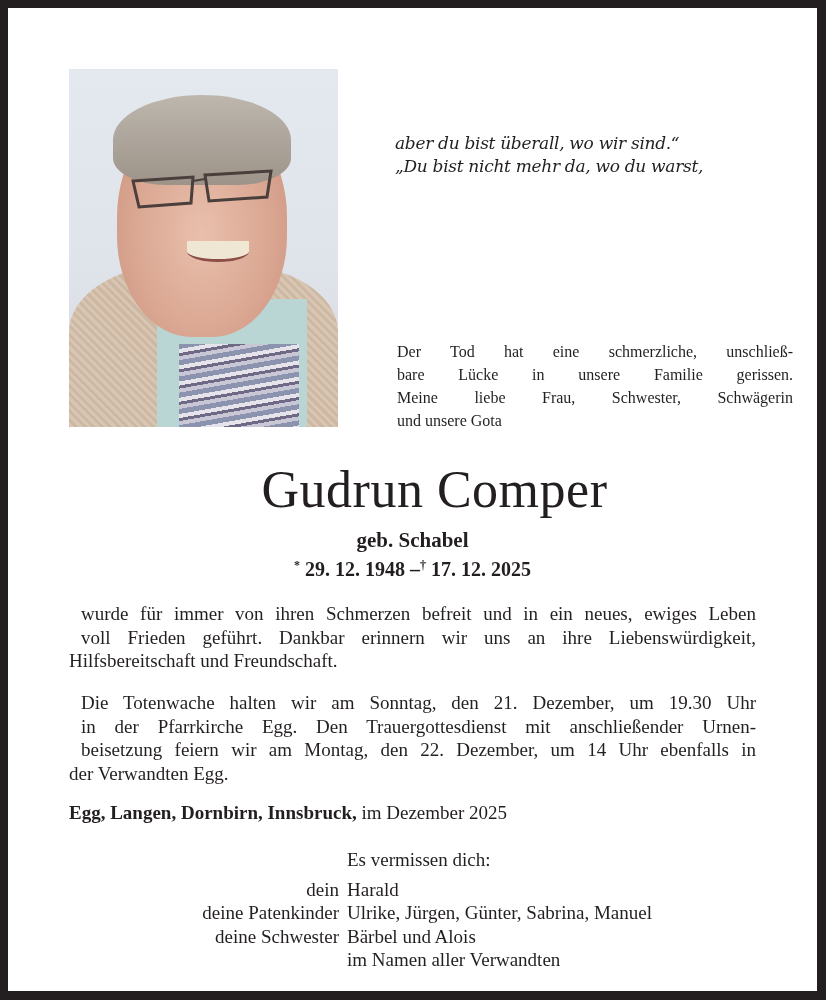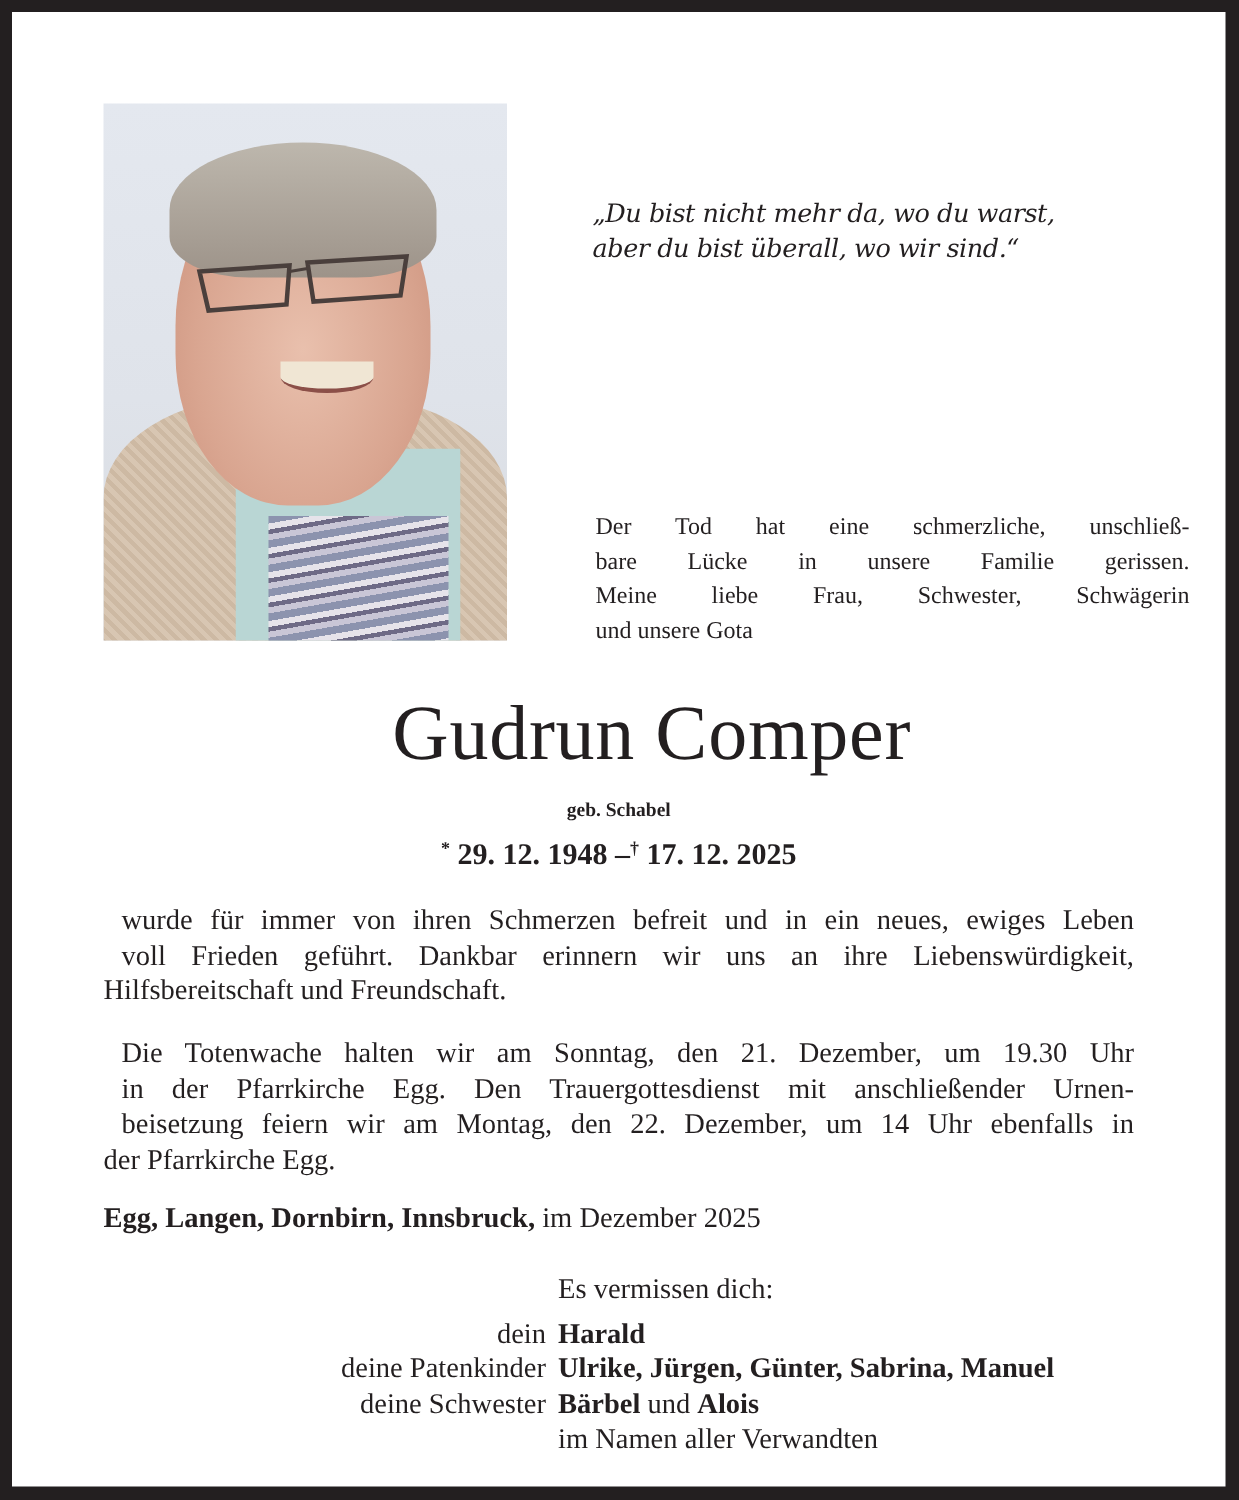--- a/index.html
+++ b/index.html
@@ -69,21 +69,21 @@
     .name {
       position: absolute; left: 0; right: 0; top: 452px;
       text-align: center;
       font-family: "Liberation Serif", "DejaVu Serif", serif;
       font-size: 52px; line-height: 60px; letter-spacing: 0.5px; padding-left: 44px;
     }
     .born {
       position: absolute; left: 0; right: 0; top: 521px;
       text-align: center; font-weight: bold;
       font-family: "Liberation Serif", "DejaVu Serif", serif;
-      font-size: 13px; line-height: 22px;
+      font-size: 21px; line-height: 22px;
     }
     .dates {
       position: absolute; left: 0; right: 0; top: 545px;
       text-align: center; font-weight: bold;
       font-family: "Liberation Serif", "DejaVu Serif", serif;
       font-size: 20px; line-height: 24px;
     }
     .dates sup { font-size: 12px; vertical-align: 7px; }
     .para {
       position: absolute; left: 61px; width: 687px;
@@ -98,24 +98,24 @@
       position: absolute; left: 61px; top: 793px;
       font-family: "Liberation Serif", "DejaVu Serif", serif;
       font-size: 19px; line-height: 24px;
     }
     .place b { font-weight: bold; }
     .sign {
       position: absolute; left: 0; top: 840px; width: 809px;
       font-family: "Liberation Serif", "DejaVu Serif", serif;
       font-size: 19px; line-height: 23.5px;
     }
-    .sign .row { display: flex; padding-left: 25px; }
+    .sign .row { display: flex; }
     .sign .lbl { width: 339px; text-align: right; padding-right: 8px; box-sizing: border-box; }
     .sign .val { flex: 1; }
-    .sign .val b { font-weight: bold; }
+    .sign .val b { font-weight: normal; }
     .sign .heading { margin-bottom: 6px; }
   </style>
 </head>
 <body>
 
 <div class="card">
 
   <div class="photo">
     <div class="cardigan"></div>
     <div class="collar"></div>
@@ -124,22 +124,22 @@
     <div class="hair"></div>
     <svg class="glasses" viewBox="0 0 150 40">
       <path d="M8 12 L68 8 L66 34 L14 38 Z" fill="none" stroke="#4a3f3c" stroke-width="3"></path>
       <path d="M80 6 L146 2 L142 28 L84 32 Z" fill="none" stroke="#4a3f3c" stroke-width="3"></path>
       <path d="M68 12 L80 10" stroke="#4a3f3c" stroke-width="2"></path>
     </svg>
     <div class="mouth"></div>
   </div>
 
   <div class="quote">
+    <div>aber du bist überall, wo wir sind.“</div>
     <div>„Du bist nicht mehr da, wo du warst,</div>
-    <div>aber du bist überall, wo wir sind.“</div>
   </div>
 
   <div class="intro">
     <span class="just">Der Tod hat eine schmerzliche, unschließ-</span>
     <span class="just">bare Lücke in unsere Familie gerissen.</span>
     <span class="just">Meine liebe Frau, Schwester, Schwägerin</span>
     <span>und unsere Gota</span>
   </div>
 
   <div class="name">Gudrun Comper</div>
@@ -154,21 +154,21 @@
   <div class="para p1">
     <span class="just">wurde für immer von ihren Schmerzen befreit und in ein neues, ewiges Leben</span>
     <span class="just">voll Frieden geführt. Dankbar erinnern wir uns an ihre Liebenswürdigkeit,</span>
     <span>Hilfsbereitschaft und Freundschaft.</span>
   </div>
 
   <div class="para p2">
     <span class="just">Die Totenwache halten wir am Sonntag, den 21. Dezember, um 19.30 Uhr</span>
     <span class="just">in der Pfarrkirche Egg. Den Trauergottesdienst mit anschließender Urnen-</span>
     <span class="just">beisetzung feiern wir am Montag, den 22. Dezember, um 14 Uhr ebenfalls in</span>
-    <span>der Pfarrkirche Egg.</span>
+    <span>der Verwandten Egg.</span>
   </div>
 
   <div class="place">
     <b>Egg, Langen, Dornbirn, Innsbruck,</b>
     <span>im Dezember 2025</span>
   </div>
 
   <div class="sign">
     <div class="row heading">
       <div class="lbl"></div>

